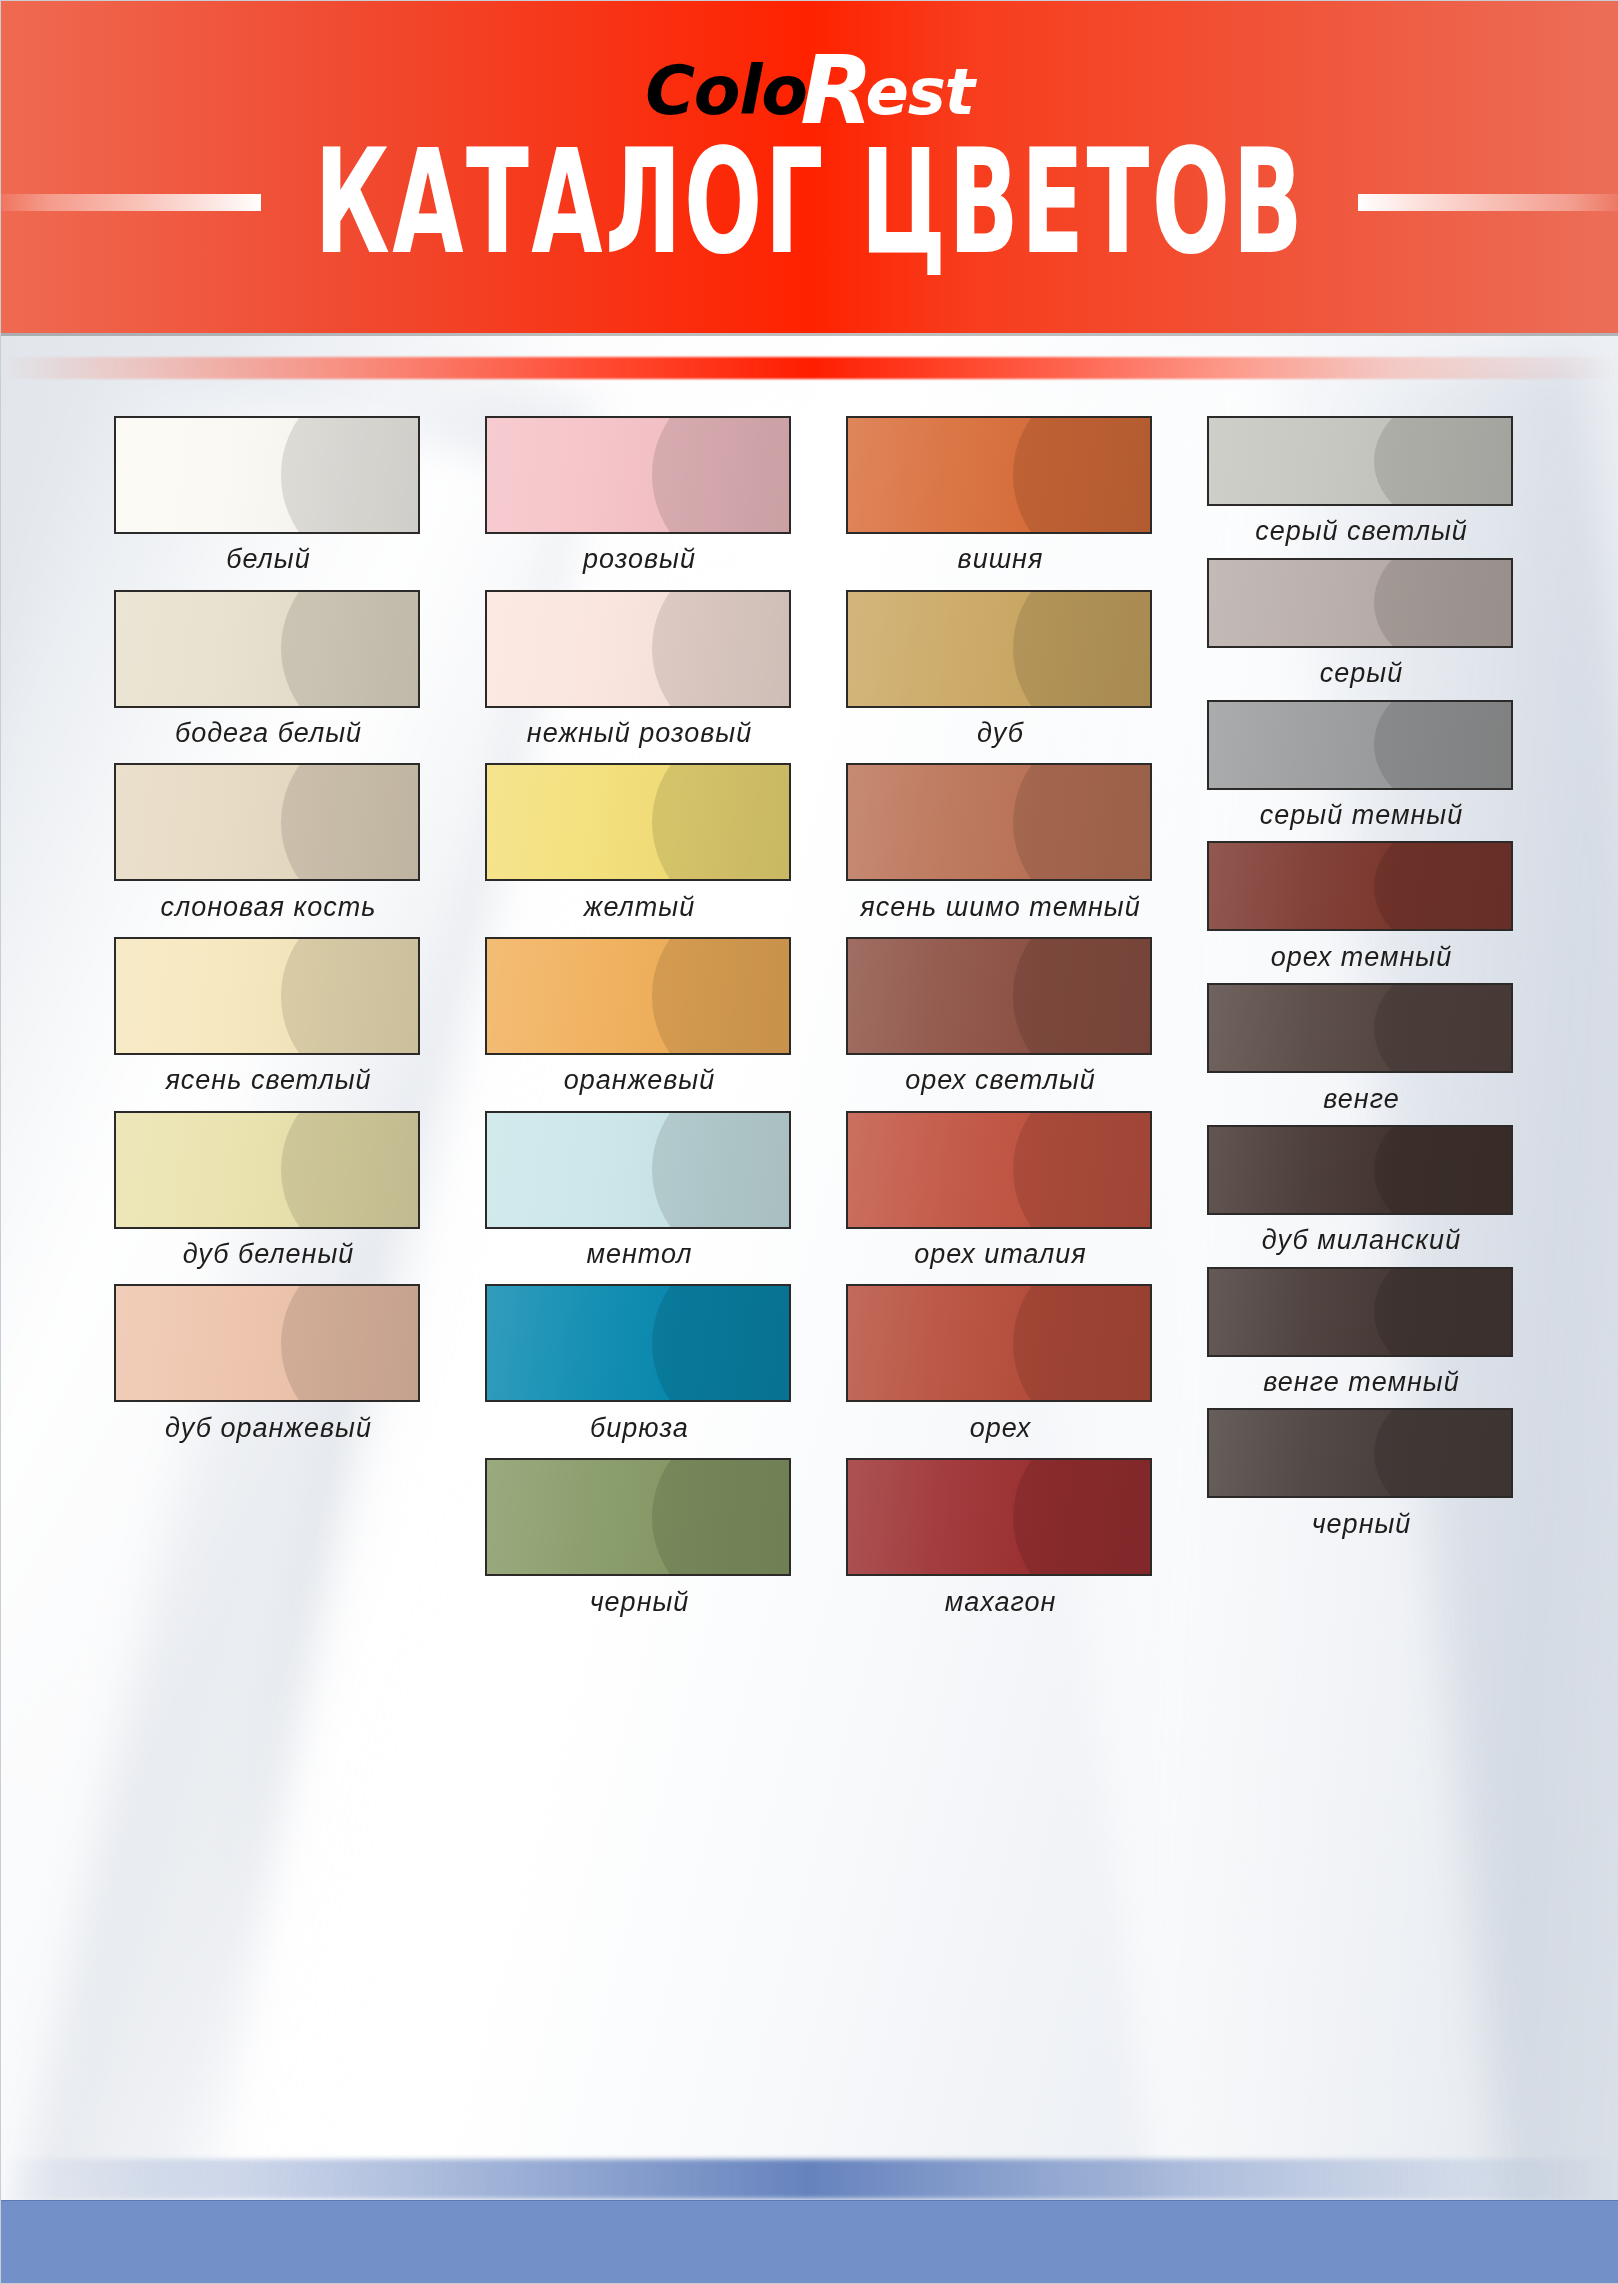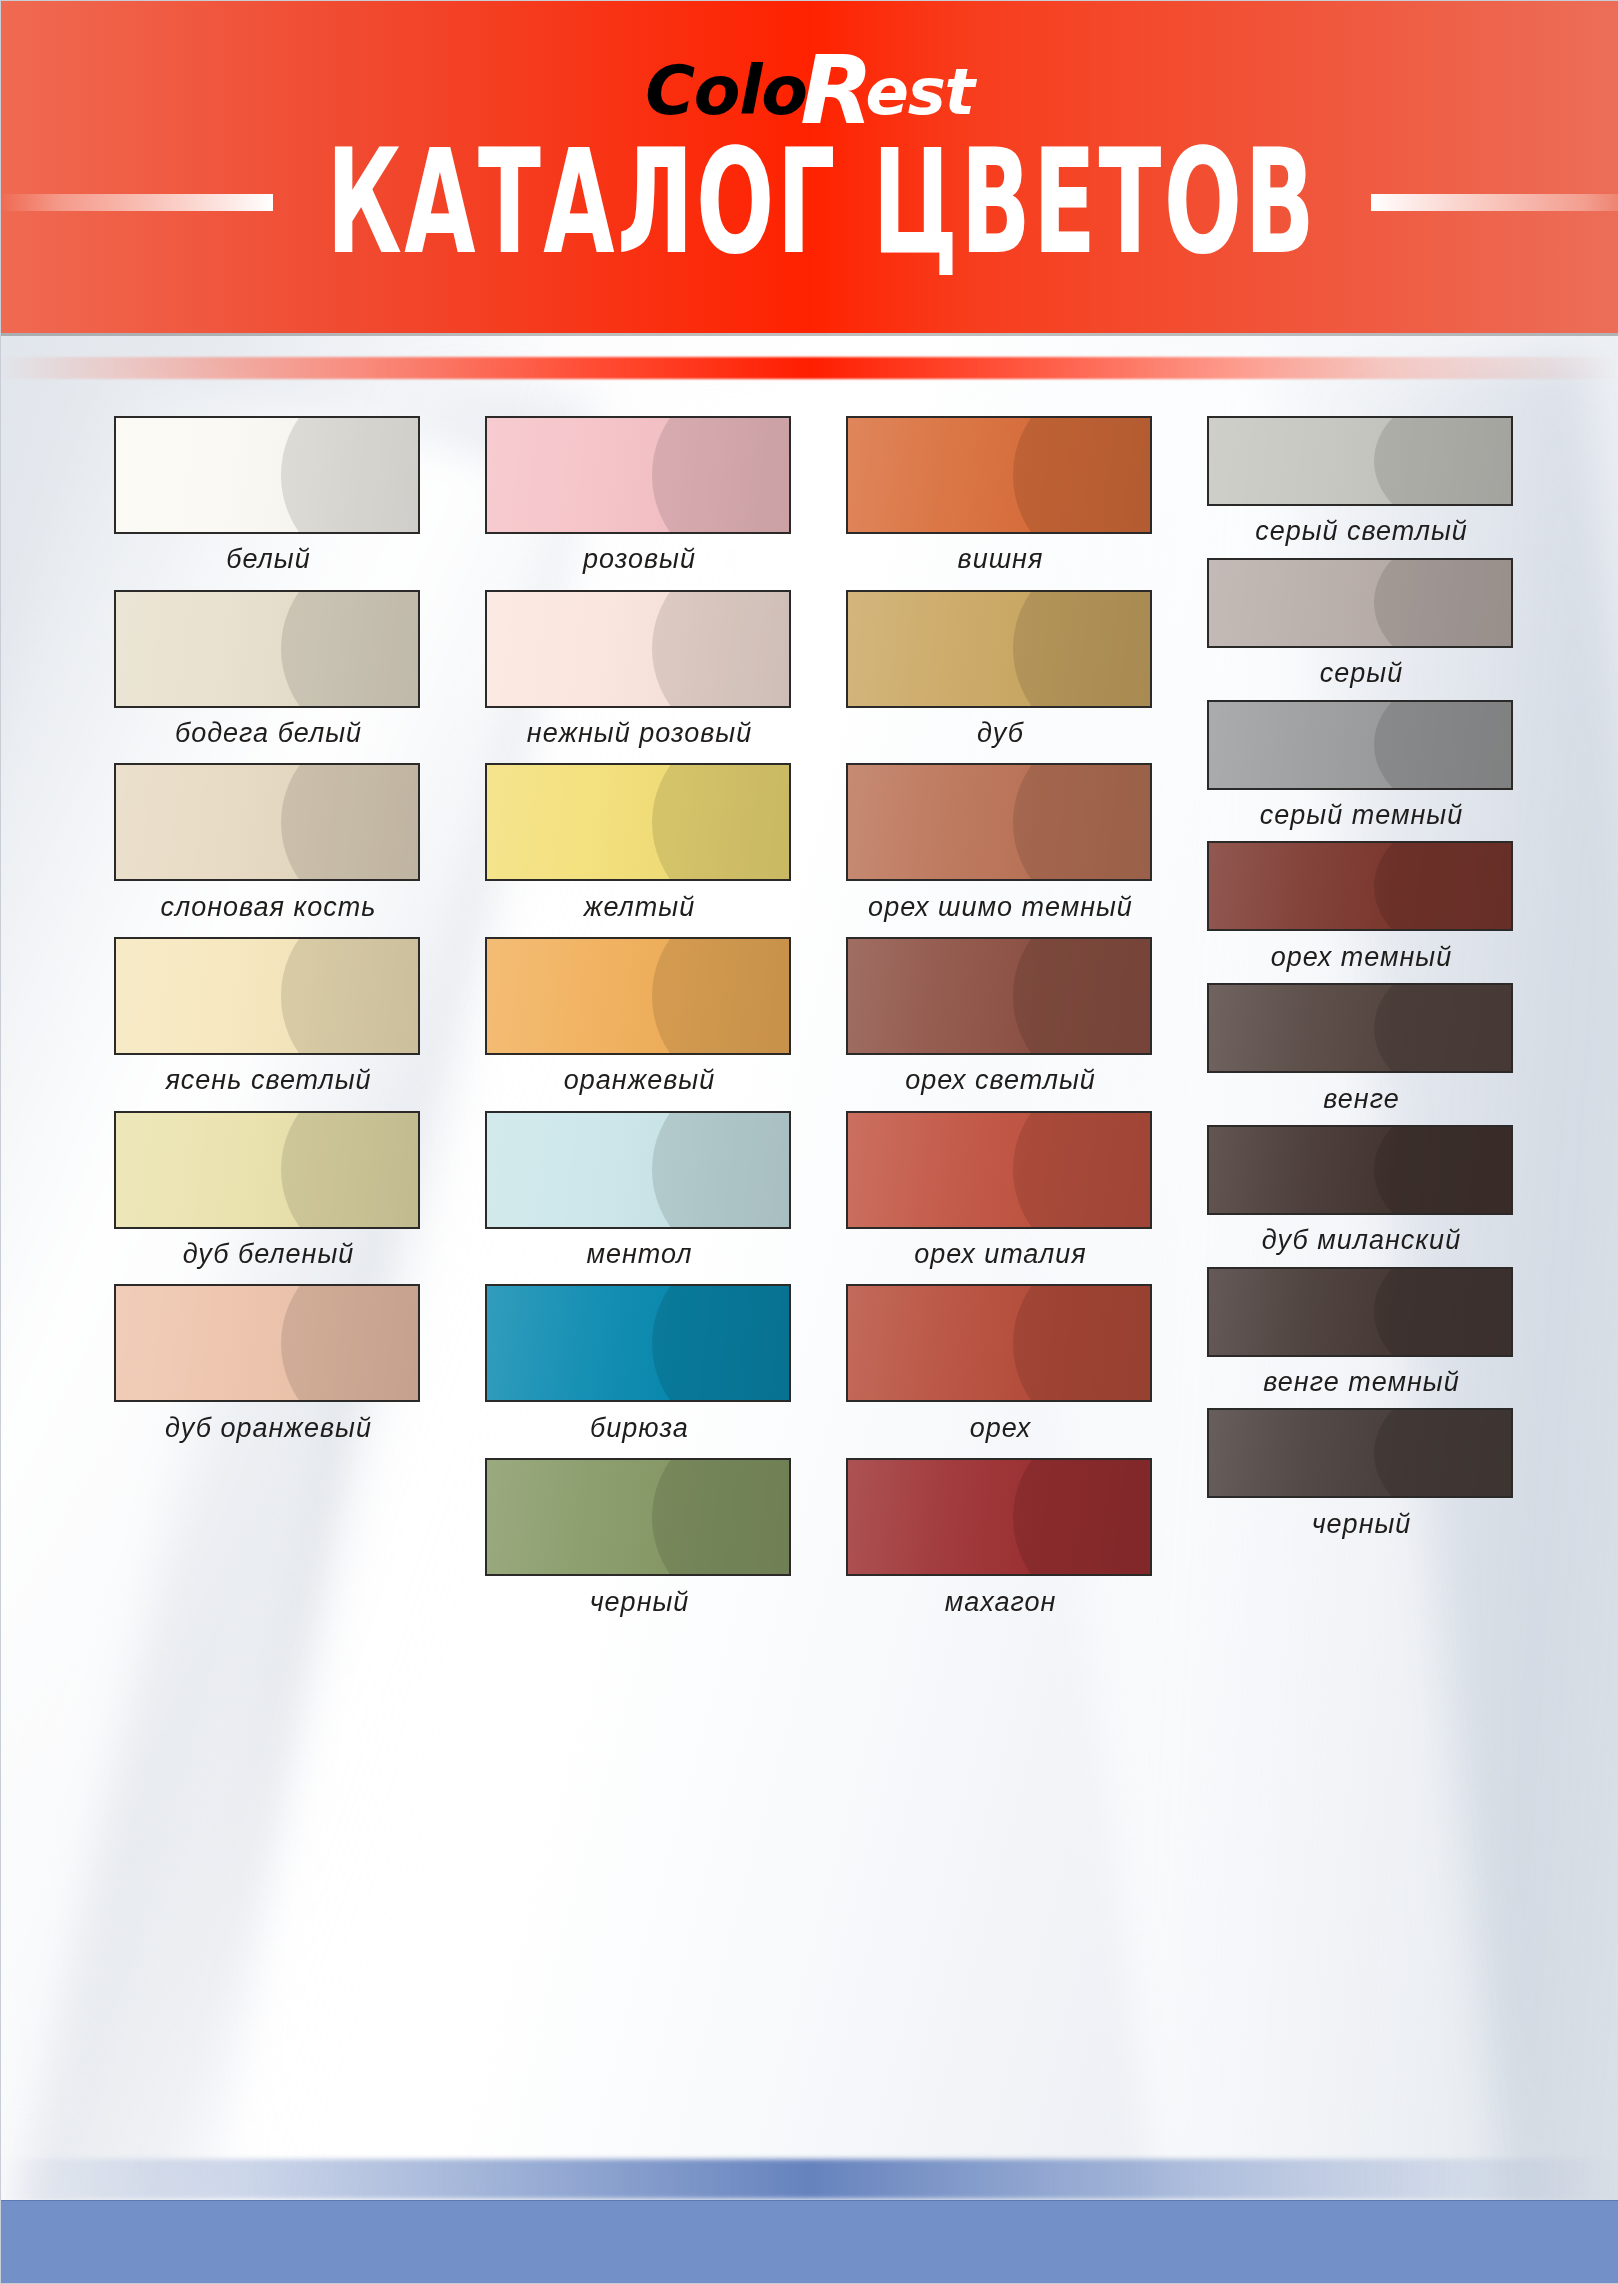--- a/index.html
+++ b/index.html
@@ -98,21 +98,21 @@
     color: #ffffff;
     margin-left: -6.5px;
   }
 
   .title-row {
     position: absolute;
     left: 0; right: 0;
     top: 153px;
     display: flex;
     align-items: center;
-    justify-content: space-between;
+    justify-content: center;
     gap: 22px;
   }
   .title-rule {
     height: 17px;
     width: 273px;
     flex: 0 0 auto;
   }
   .title-rule.left {
     background: linear-gradient(90deg, rgba(255,255,255,0) 0%, rgba(255,255,255,0.35) 22%, rgba(255,255,255,1) 100%);
   }
@@ -349,21 +349,21 @@
         <div class="swatch-item">
           <div class="swatch-chip" style="background-color: rgb(217, 111, 60);"></div>
           <span class="swatch-label">вишня</span>
         </div>
         <div class="swatch-item">
           <div class="swatch-chip" style="background-color: rgb(203, 168, 100);"></div>
           <span class="swatch-label">дуб</span>
         </div>
         <div class="swatch-item">
           <div class="swatch-chip" style="background-color: rgb(187, 116, 88);"></div>
-          <span class="swatch-label">орех шимо темный</span>
+          <span class="swatch-label">ясень шимо темный</span>
         </div>
         <div class="swatch-item">
           <div class="swatch-chip" style="background-color: rgb(142, 82, 69);"></div>
           <span class="swatch-label">орех светлый</span>
         </div>
         <div class="swatch-item">
           <div class="swatch-chip" style="background-color: rgb(193, 84, 66);"></div>
           <span class="swatch-label">орех италия</span>
         </div>
         <div class="swatch-item">

